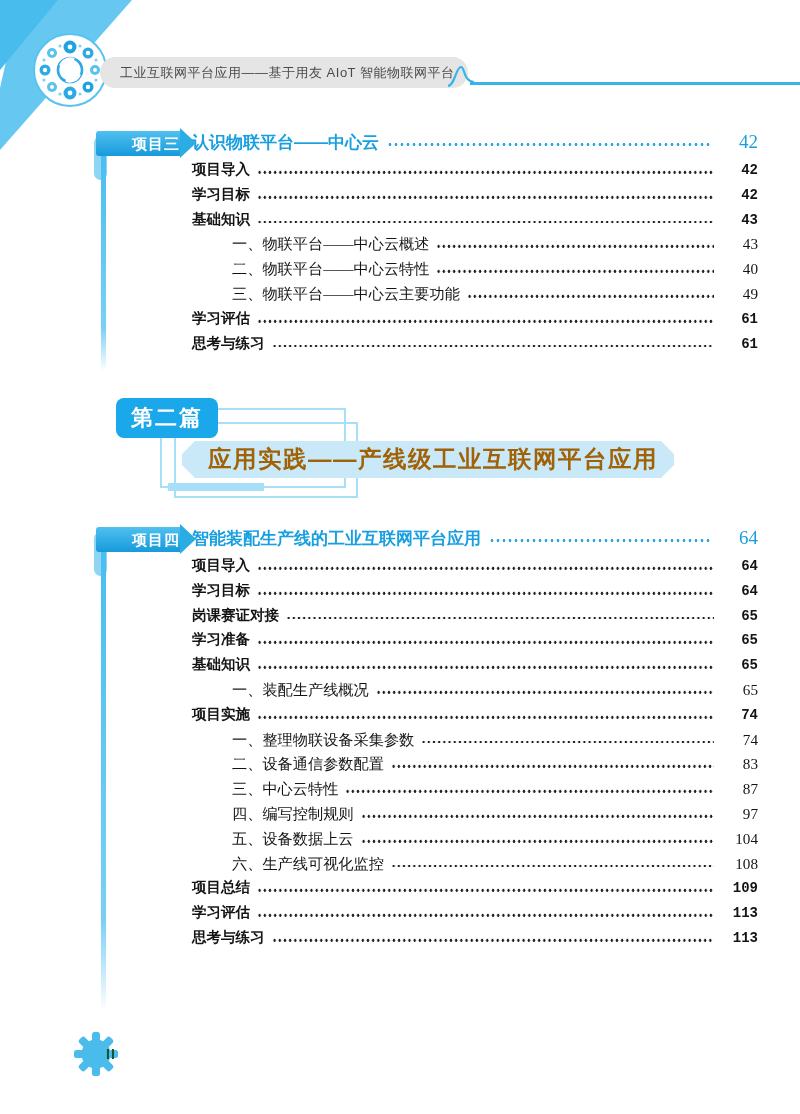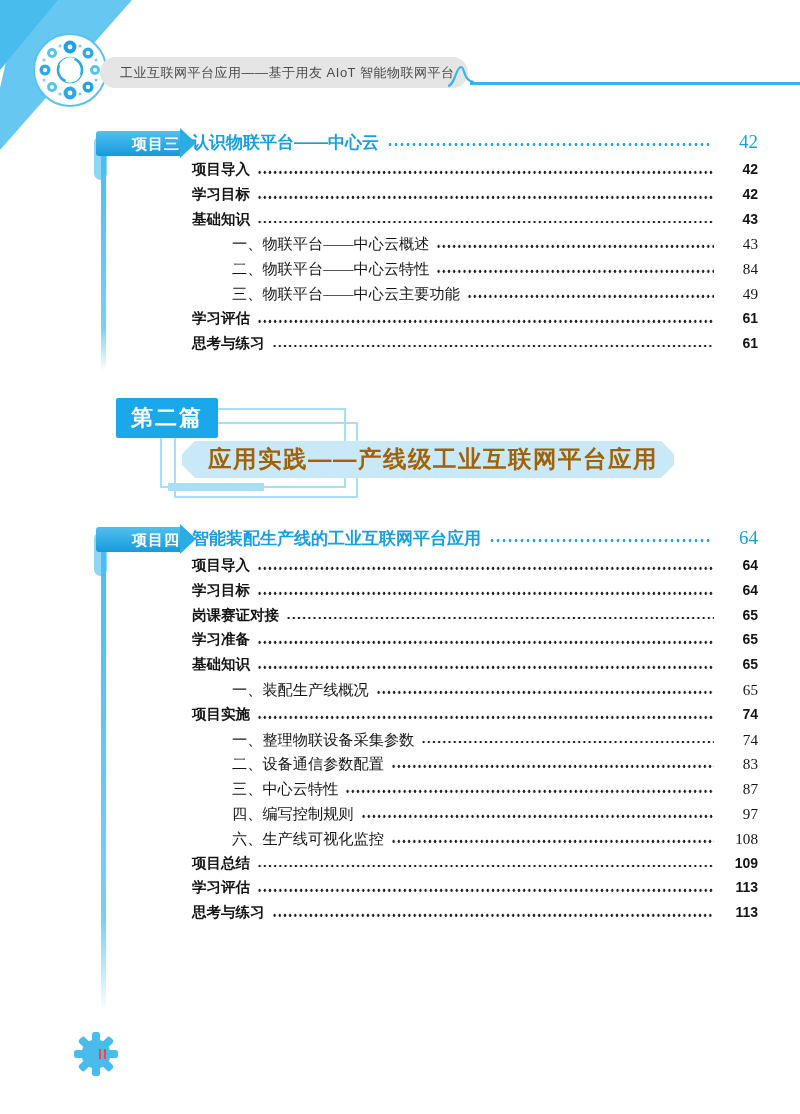--- a/index.html
+++ b/index.html
@@ -49,41 +49,41 @@
     background-image:radial-gradient(circle, #2aa7e5 1.3px, transparent 1.6px);
     background-size:6px 100%; background-repeat:repeat-x; background-position:0 62%; }
   .chapter-title-row .pg { width:42px; text-align:right;
     font-family:"Liberation Serif", serif; font-weight:normal; font-size:19px; }
   .rows { margin-left:100px; margin-top:2px; }
   .row { display:flex; align-items:baseline; height:24.8px; color:#141414; }
   .row .dots { flex:1; align-self:stretch; margin:0 4px 0 7px;
     background-image:radial-gradient(circle, #1d1d1d 1.15px, transparent 1.45px);
     background-size:5.2px 100%; background-repeat:repeat-x; background-position:0 64%; }
   .row .pg { width:40px; text-align:right; }
-  .row.section { font-weight:bold; font-size:14.5px; }
+  .row.section { font-weight:bold; font-size:14.5px;font-family:Liberation Mono, monospace; }
   .row.section .pg { font-size:14px; }
   .row.sub { font-family:"Liberation Serif", serif; font-size:15.2px; padding-left:40px; }
   .row.sub .pg { font-family:"Liberation Serif", serif; font-size:15.2px; }
   
   .part { position:absolute; left:92px; top:396px; width:620px; height:112px; }
   .part .frame1 { position:absolute; left:68px; top:12px; width:186px; height:80px; border:2.5px solid #a7dff7; }
   .part .frame2 { position:absolute; left:82px; top:26px; width:184px; height:76px; border:2.5px solid #a7dff7; }
   .part .bar { position:absolute; left:76px; top:87px; width:96px; height:8px; background:#a7dff7; }
   .part-badge { position:absolute; left:24px; top:2px; padding:5px 15px;
-    background:#1ba8ea; border-radius:2px; color:#fff; font-weight:bold; font-size:22px; letter-spacing:2px; }
+    background:#1ba8ea; border-radius:8px; color:#fff; font-weight:bold; font-size:22px; letter-spacing:2px; }
   .part-banner { position:absolute; left:90px; top:45px; width:492px; height:37px;
     background:#c9e9f8;
     clip-path:polygon(13px 0, calc(100% - 13px) 0, 100% 13px, 100% calc(100% - 13px), calc(100% - 13px) 100%, 13px 100%, 0 calc(100% - 13px), 0 13px);
     color:#a16207; font-weight:bold; font-size:23.5px; line-height:37px;
     padding-left:26px; letter-spacing:1.5px; }
   
   .folio { position:absolute; left:73px; top:1031px; width:46px; height:46px; }
-  .folio-num { position:absolute; left:7px; top:0; width:46px; height:46px;
+  .folio-num { position:absolute; left:15px; top:0; width:46px; height:46px;
     display:flex; align-items:center; justify-content:center;
-    color:#ef4444; font-weight:bold; font-size:14px; letter-spacing:1px; }
+    color:#14532d; font-weight:bold; font-size:14px; letter-spacing:1px; }
 </style>
 </head>
 <body>
 
 <div class="page">
 
   <div class="corner-band"></div>
   <div class="corner-band2"></div>
 
   <div class="logo">
@@ -160,21 +160,21 @@
 
         <div class="row sub">
           <span class="lbl">一、物联平台——中心云概述</span>
           <span class="dots"></span>
           <span class="pg">43</span>
         </div>
 
         <div class="row sub">
           <span class="lbl">二、物联平台——中心云特性</span>
           <span class="dots"></span>
-          <span class="pg">84</span>
+          <span class="pg">40</span>
         </div>
 
         <div class="row sub">
           <span class="lbl">三、物联平台——中心云主要功能</span>
           <span class="dots"></span>
           <span class="pg">49</span>
         </div>
 
         <div class="row section">
           <span class="lbl">学习评估</span>
@@ -275,20 +275,25 @@
           <span class="dots"></span>
           <span class="pg">87</span>
         </div>
 
         <div class="row sub">
           <span class="lbl">四、编写控制规则</span>
           <span class="dots"></span>
           <span class="pg">97</span>
         </div>
 
+        <div class="row sub">
+          <span class="lbl">五、设备数据上云</span>
+          <span class="dots"></span>
+          <span class="pg">104</span>
+        </div>
 
         <div class="row sub">
           <span class="lbl">六、生产线可视化监控</span>
           <span class="dots"></span>
           <span class="pg">108</span>
         </div>
 
         <div class="row section">
           <span class="lbl">项目总结</span>
           <span class="dots"></span>

